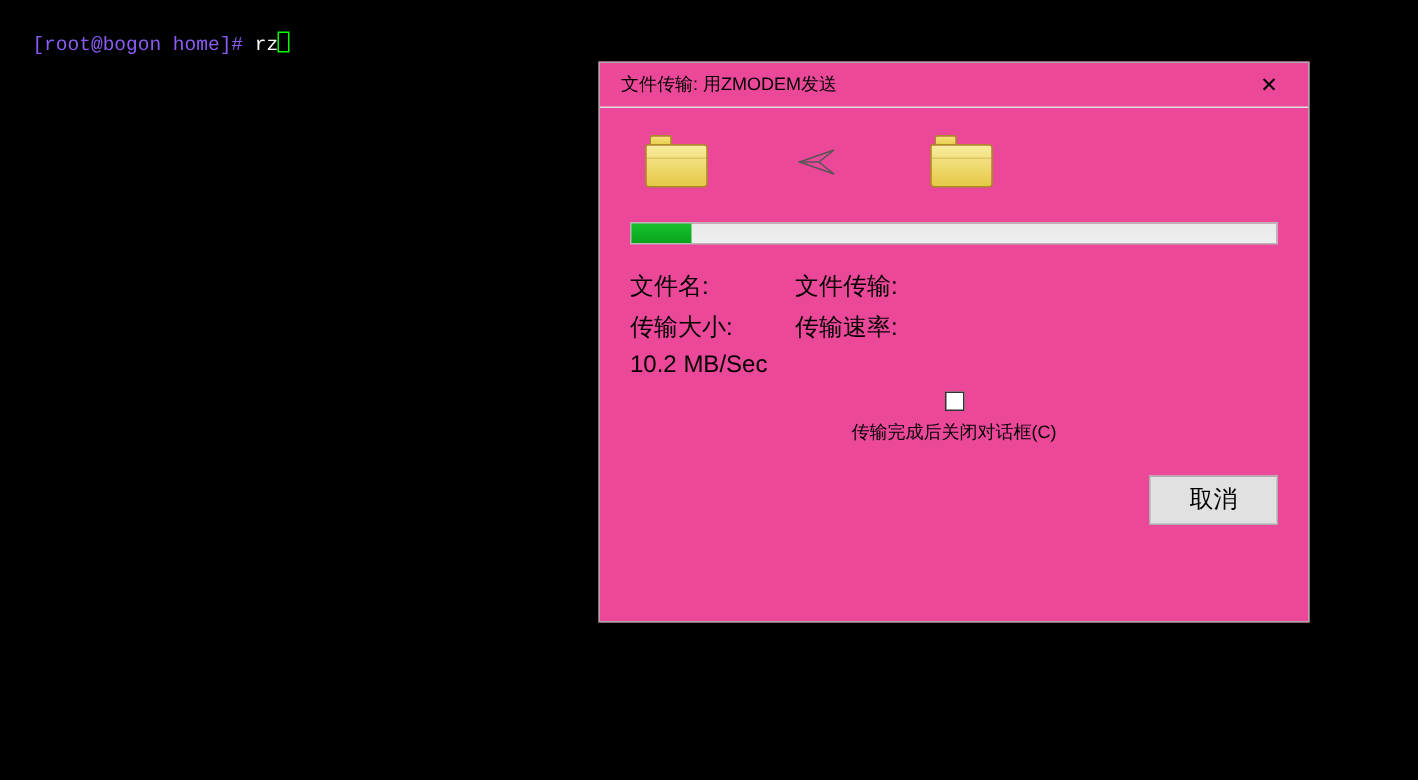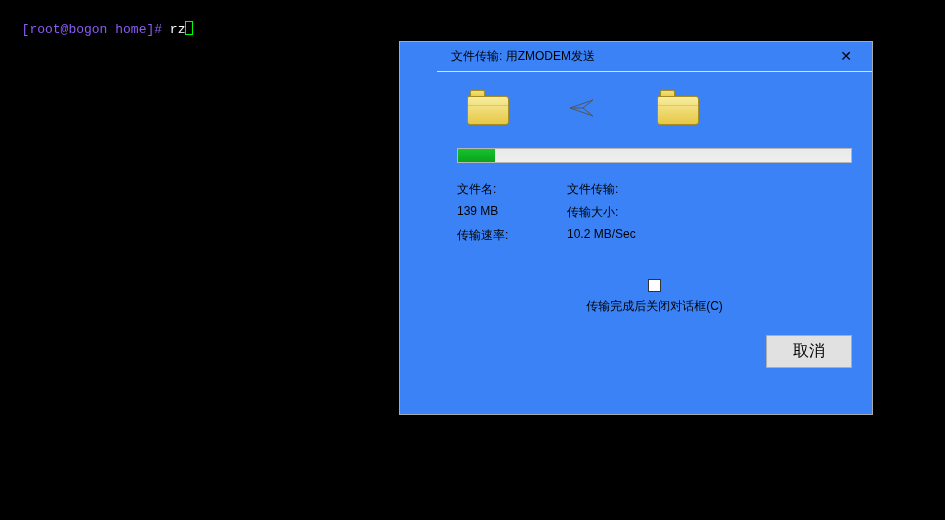--- a/index.html
+++ b/index.html
@@ -31,26 +31,25 @@
       border: 1px solid #00ff00;
       vertical-align: -2px;
       margin-left: 0px;
     }
     .dialog {
       position: absolute;
       top: 41px;
       left: 399px;
       width: 474px;
       height: 374px;
-      background: #3b82f6;
+      background: #ec4899;
       border: 1px solid #aaa;
       box-shadow: 0 4px 24px rgba(0,0,0,0.4);
       font-size: 12px;
       color: #000;
-      padding-left: 37px;
     }
     .titlebar {
       height: 30px;
       padding: 0 6px 0 14px;
       display: flex;
       align-items: center;
       justify-content: space-between;
       border-bottom: 1px solid #e0e0e0;
     }
     .titlebar .title { font-size: 12px; }
@@ -101,22 +100,22 @@
       position: relative;
     }
     .progress .fill {
       height: 100%;
       background: linear-gradient(#19c22e,#08a41c);
     }
     .info-grid {
       display: grid;
       grid-template-columns: 110px 1fr;
       row-gap: 6px;
-      font-size: 12px;
-      margin-bottom: 35px;
+      font-size: 16px;
+      margin-bottom: 8px;
     }
     .info-grid .label { color: #000; }
     .info-grid .value { color: #000; }
     .chk-row { display: flex; align-items: center; gap: 6px; margin-bottom: 20px; flex-direction: column; }
     .chk-box {
       width: 13px; height: 13px;
       border: 1px solid #333;
       background: #fff;
     }
     .btn-row { display: flex; justify-content: flex-end; }
@@ -162,21 +161,20 @@
       </div>
     </div>
 
     <div class="progress">
       <div class="fill" style="width:9.4%"></div>
     </div>
 
     <div class="info-grid">
       <div class="label">文件名:</div>
       <div class="label">文件传输:</div>
-      <div class="value">139 MB</div>
       <div class="label">传输大小:</div>
       <div class="label">传输速率:</div>
       <div class="value">10.2 MB/Sec</div>
     </div>
 
     <div class="chk-row">
       <div class="chk-box"></div>
       <span>传输完成后关闭对话框(C)</span>
     </div>
 

